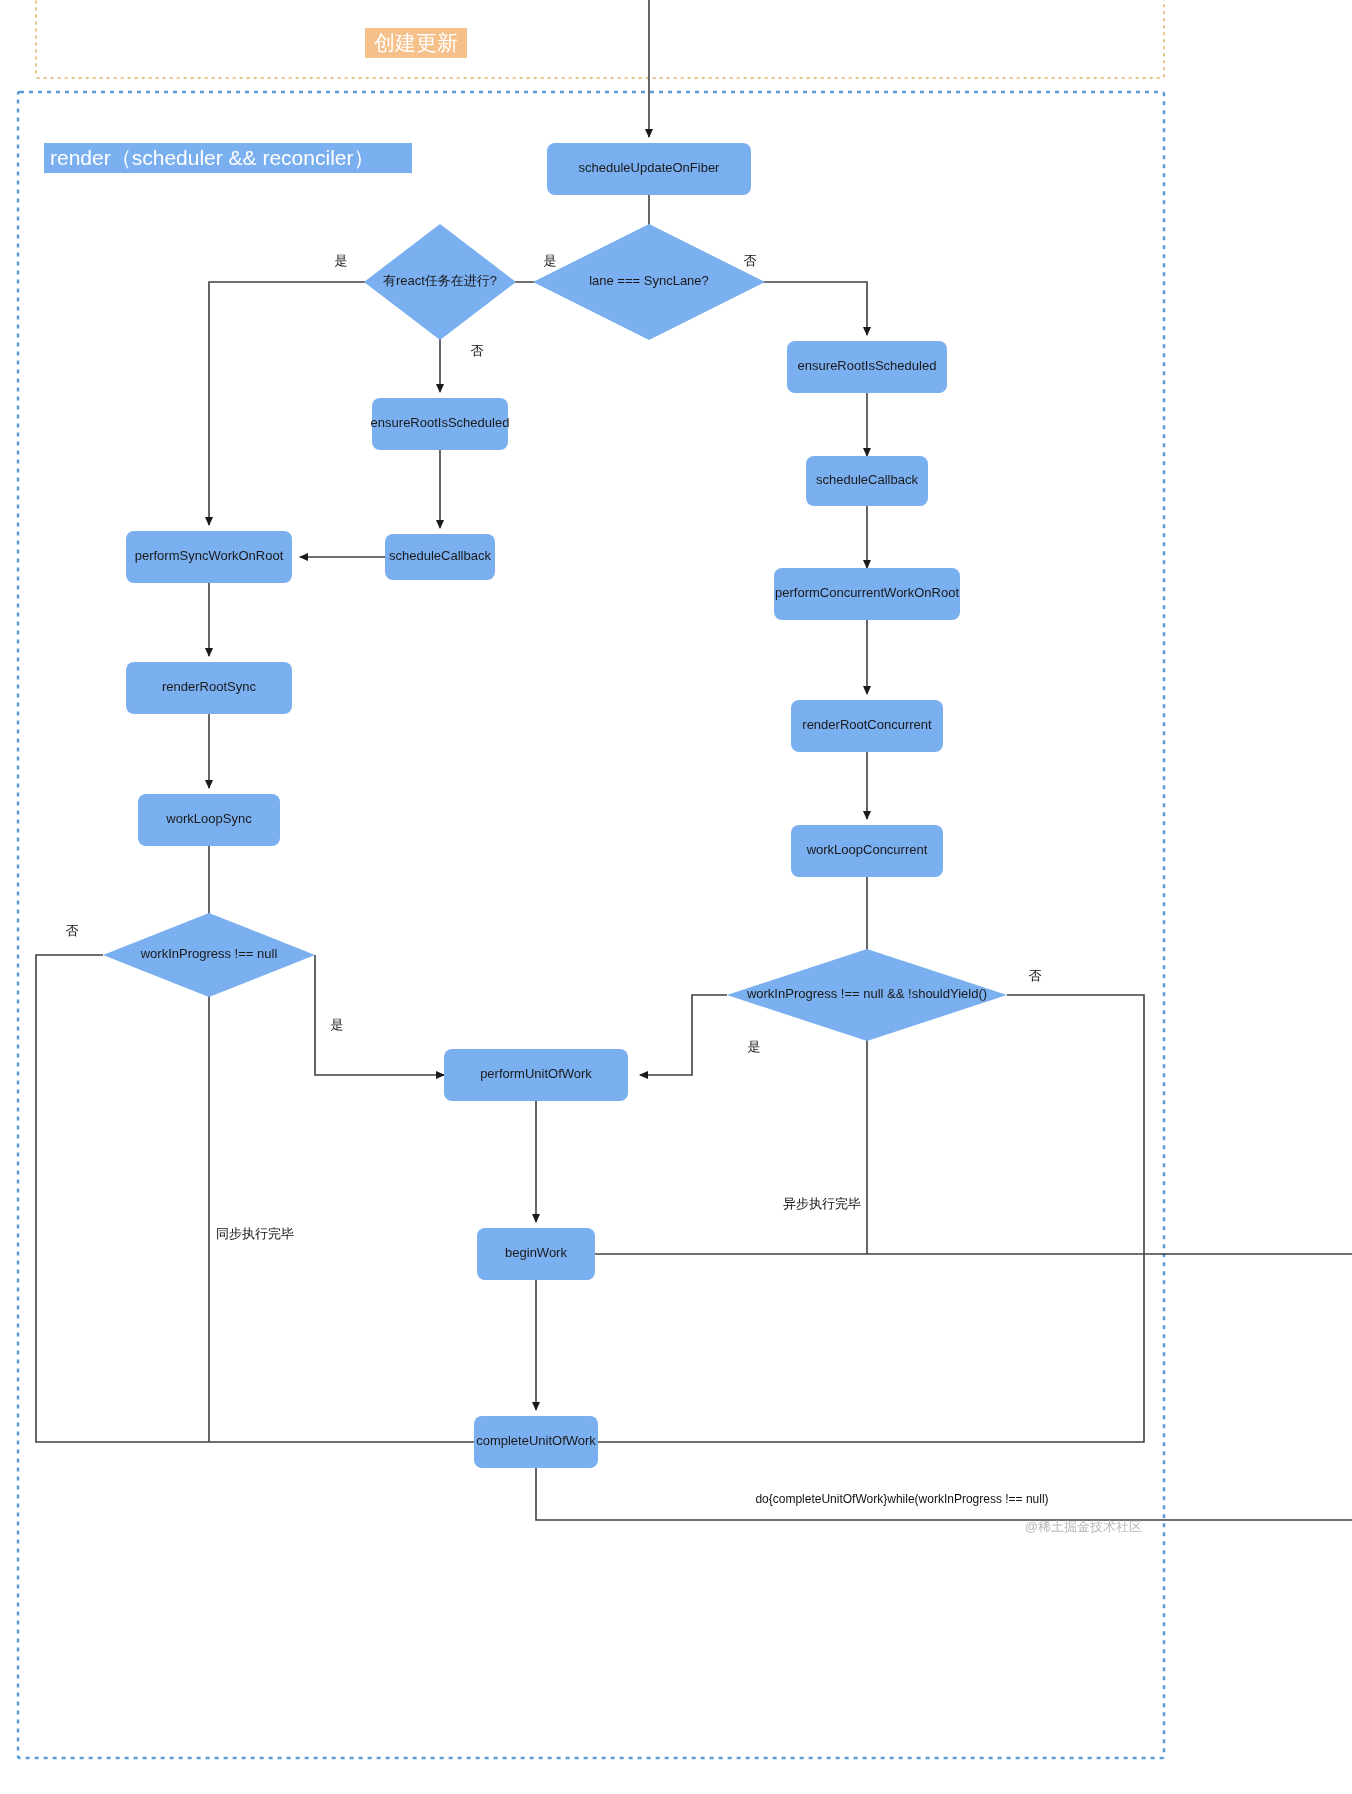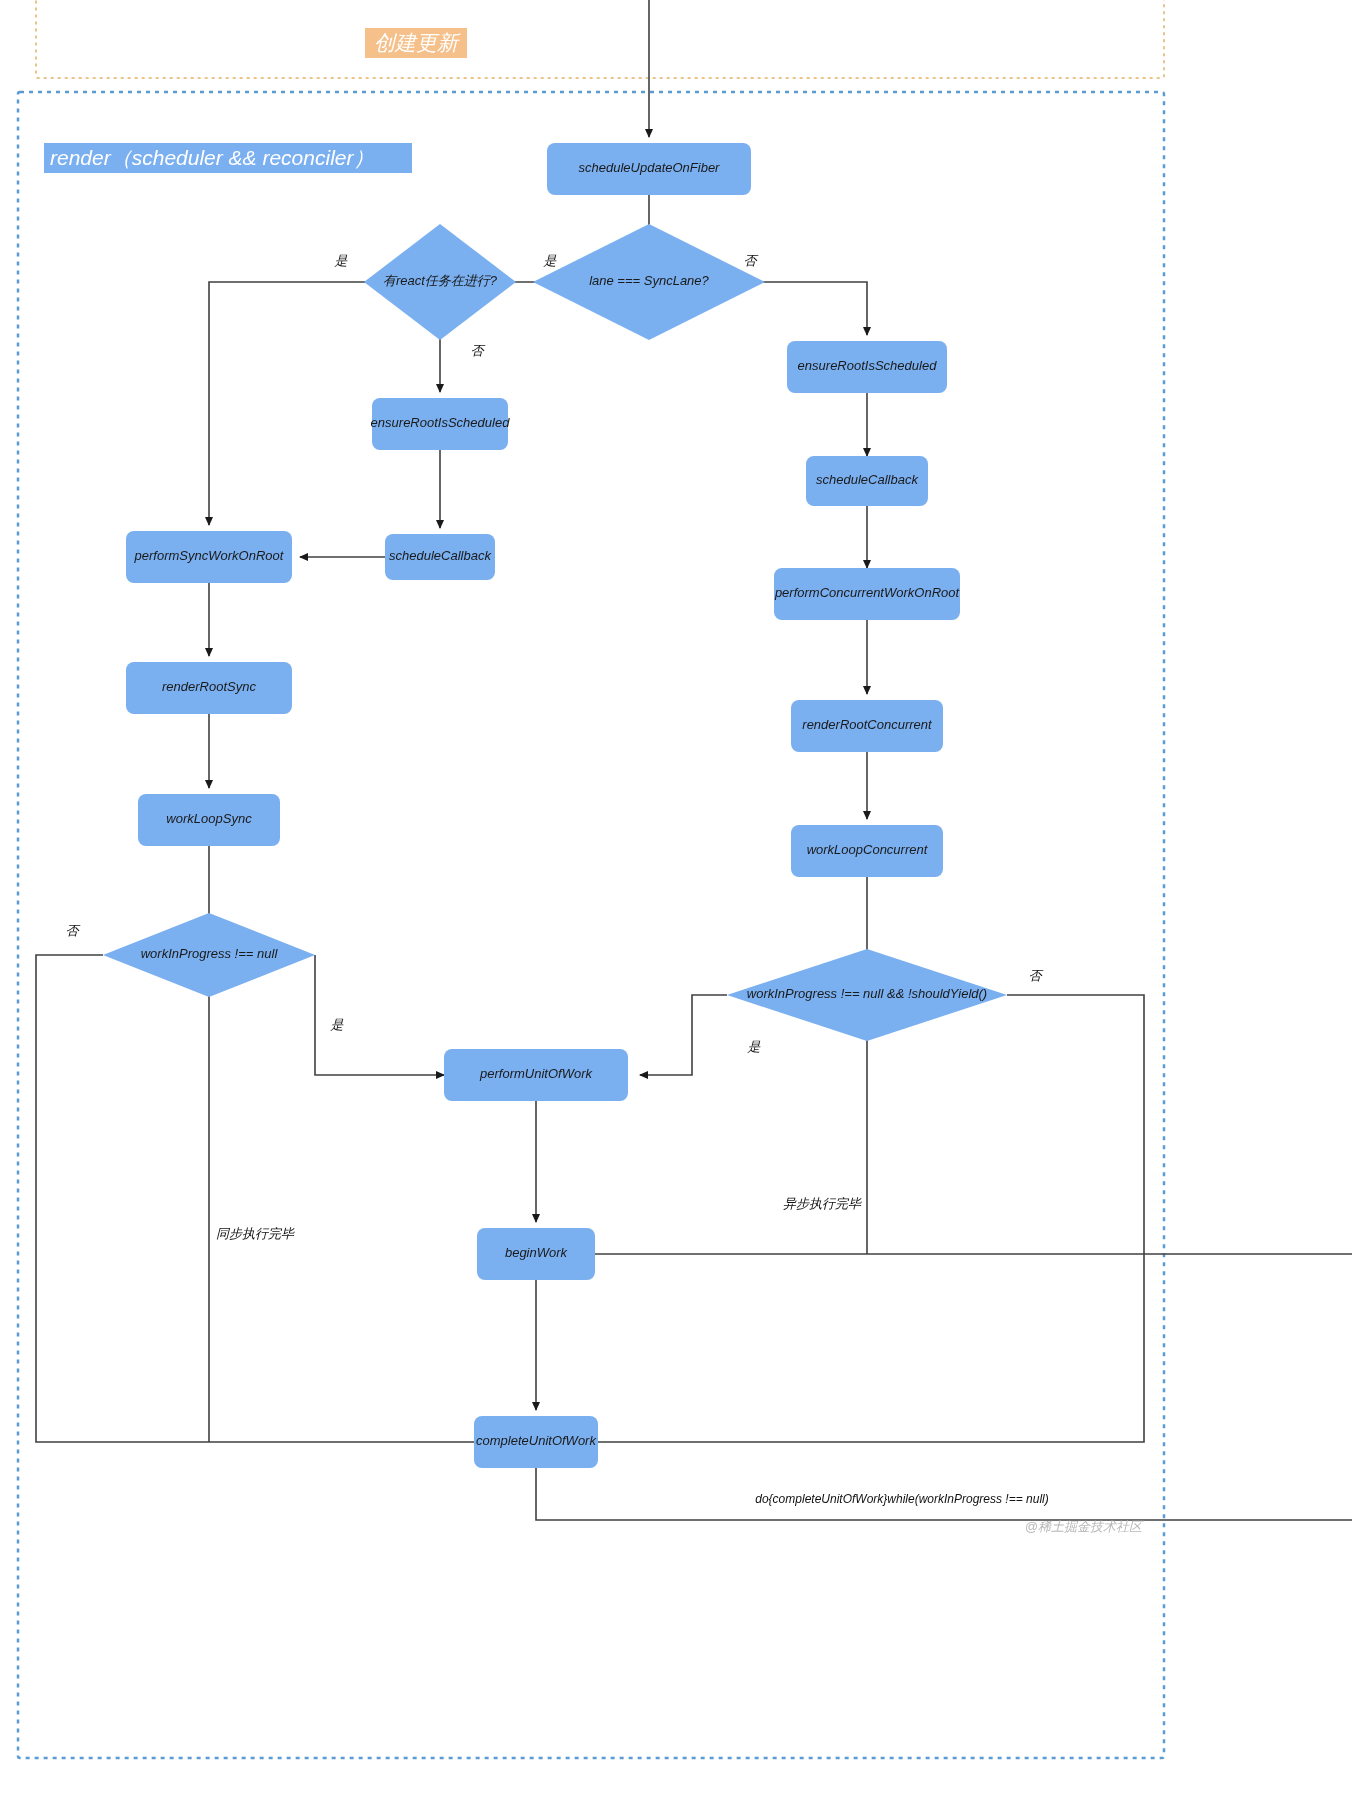--- a/index.html
+++ b/index.html
@@ -1,20 +1,20 @@
 <!DOCTYPE html>
 <html><head>
 <meta charset="utf-8">
 <style>
   html,body{margin:0;padding:0;background:#ffffff;}
   body{
     font-family:"Liberation Sans","DejaVu Sans",sans-serif;
     width:1352px;height:1794px;position:relative;overflow:hidden;
   }
-  #stage{position:absolute;left:0;top:0;width:1344px;height:1794px;font-style:italic;}
+  #stage{position:absolute;left:0;top:0;width:1344px;height:1794px;}
   svg{display:block;}
   .node-text{font-family:"Liberation Sans","DejaVu Sans",sans-serif;font-size:13px;fill:#1a1a1a;text-anchor:middle;dominant-baseline:middle;}
   .edge-label{font-family:"Liberation Sans","DejaVu Sans",sans-serif;font-size:13px;fill:#111111;text-anchor:middle;dominant-baseline:middle;}
   .box{fill:#7aaff0;stroke:none;}
   .diamond{fill:#7aaff0;stroke:none;}
   .line{stroke:#404040;stroke-width:1.6;fill:none;}
   .container-orange{fill:none;stroke:#e8c38a;stroke-width:2;stroke-dasharray:3 4;}
   .container-blue{fill:none;stroke:#5b9bd5;stroke-width:2.5;stroke-dasharray:4 5;}
   .title-orange{font-family:"Liberation Sans","DejaVu Sans",sans-serif;font-size:21px;fill:#ffffff;text-anchor:middle;dominant-baseline:middle;}
   .title-blue{font-family:"Liberation Sans","DejaVu Sans",sans-serif;font-size:21px;fill:#ffffff;text-anchor:start;dominant-baseline:middle;}

